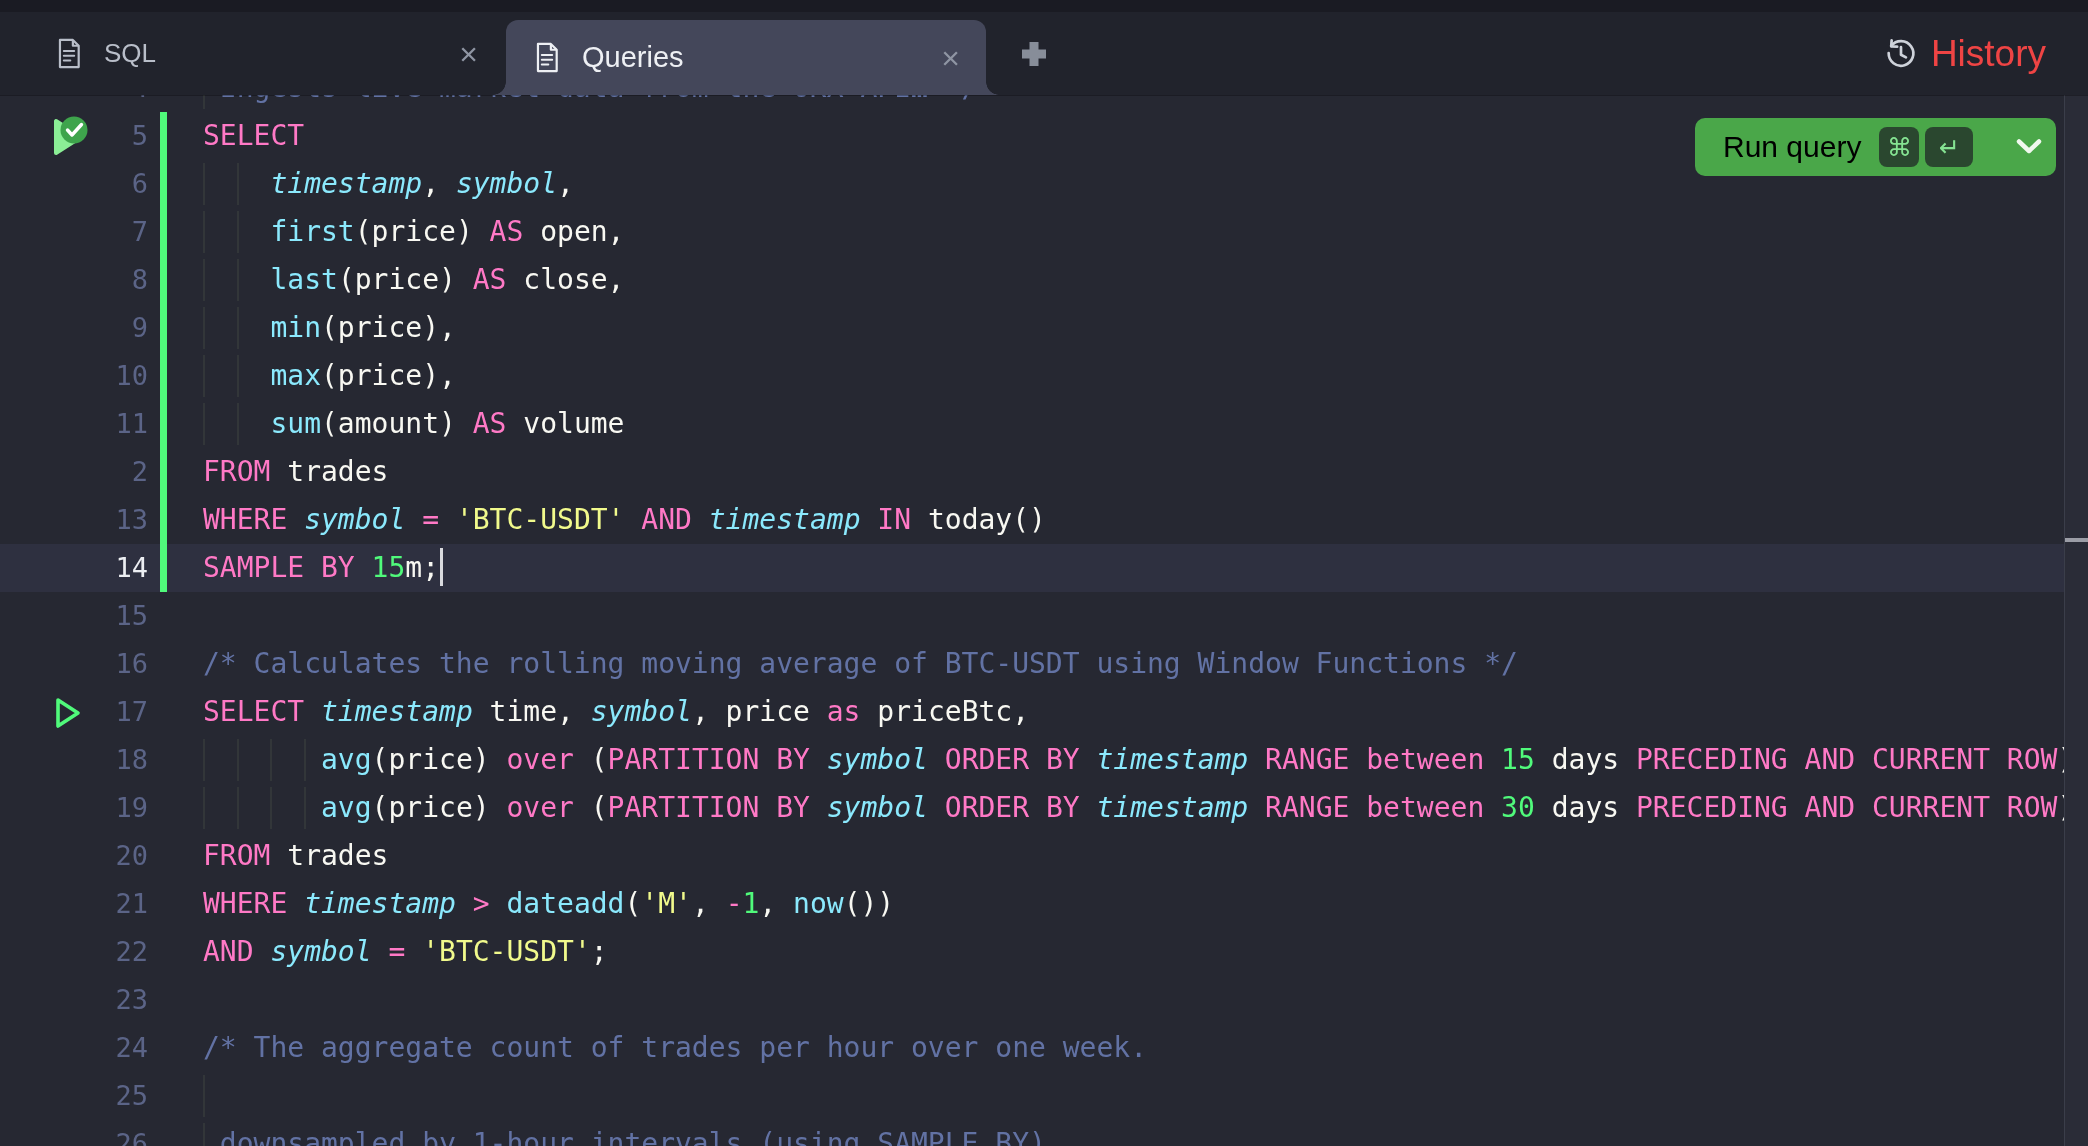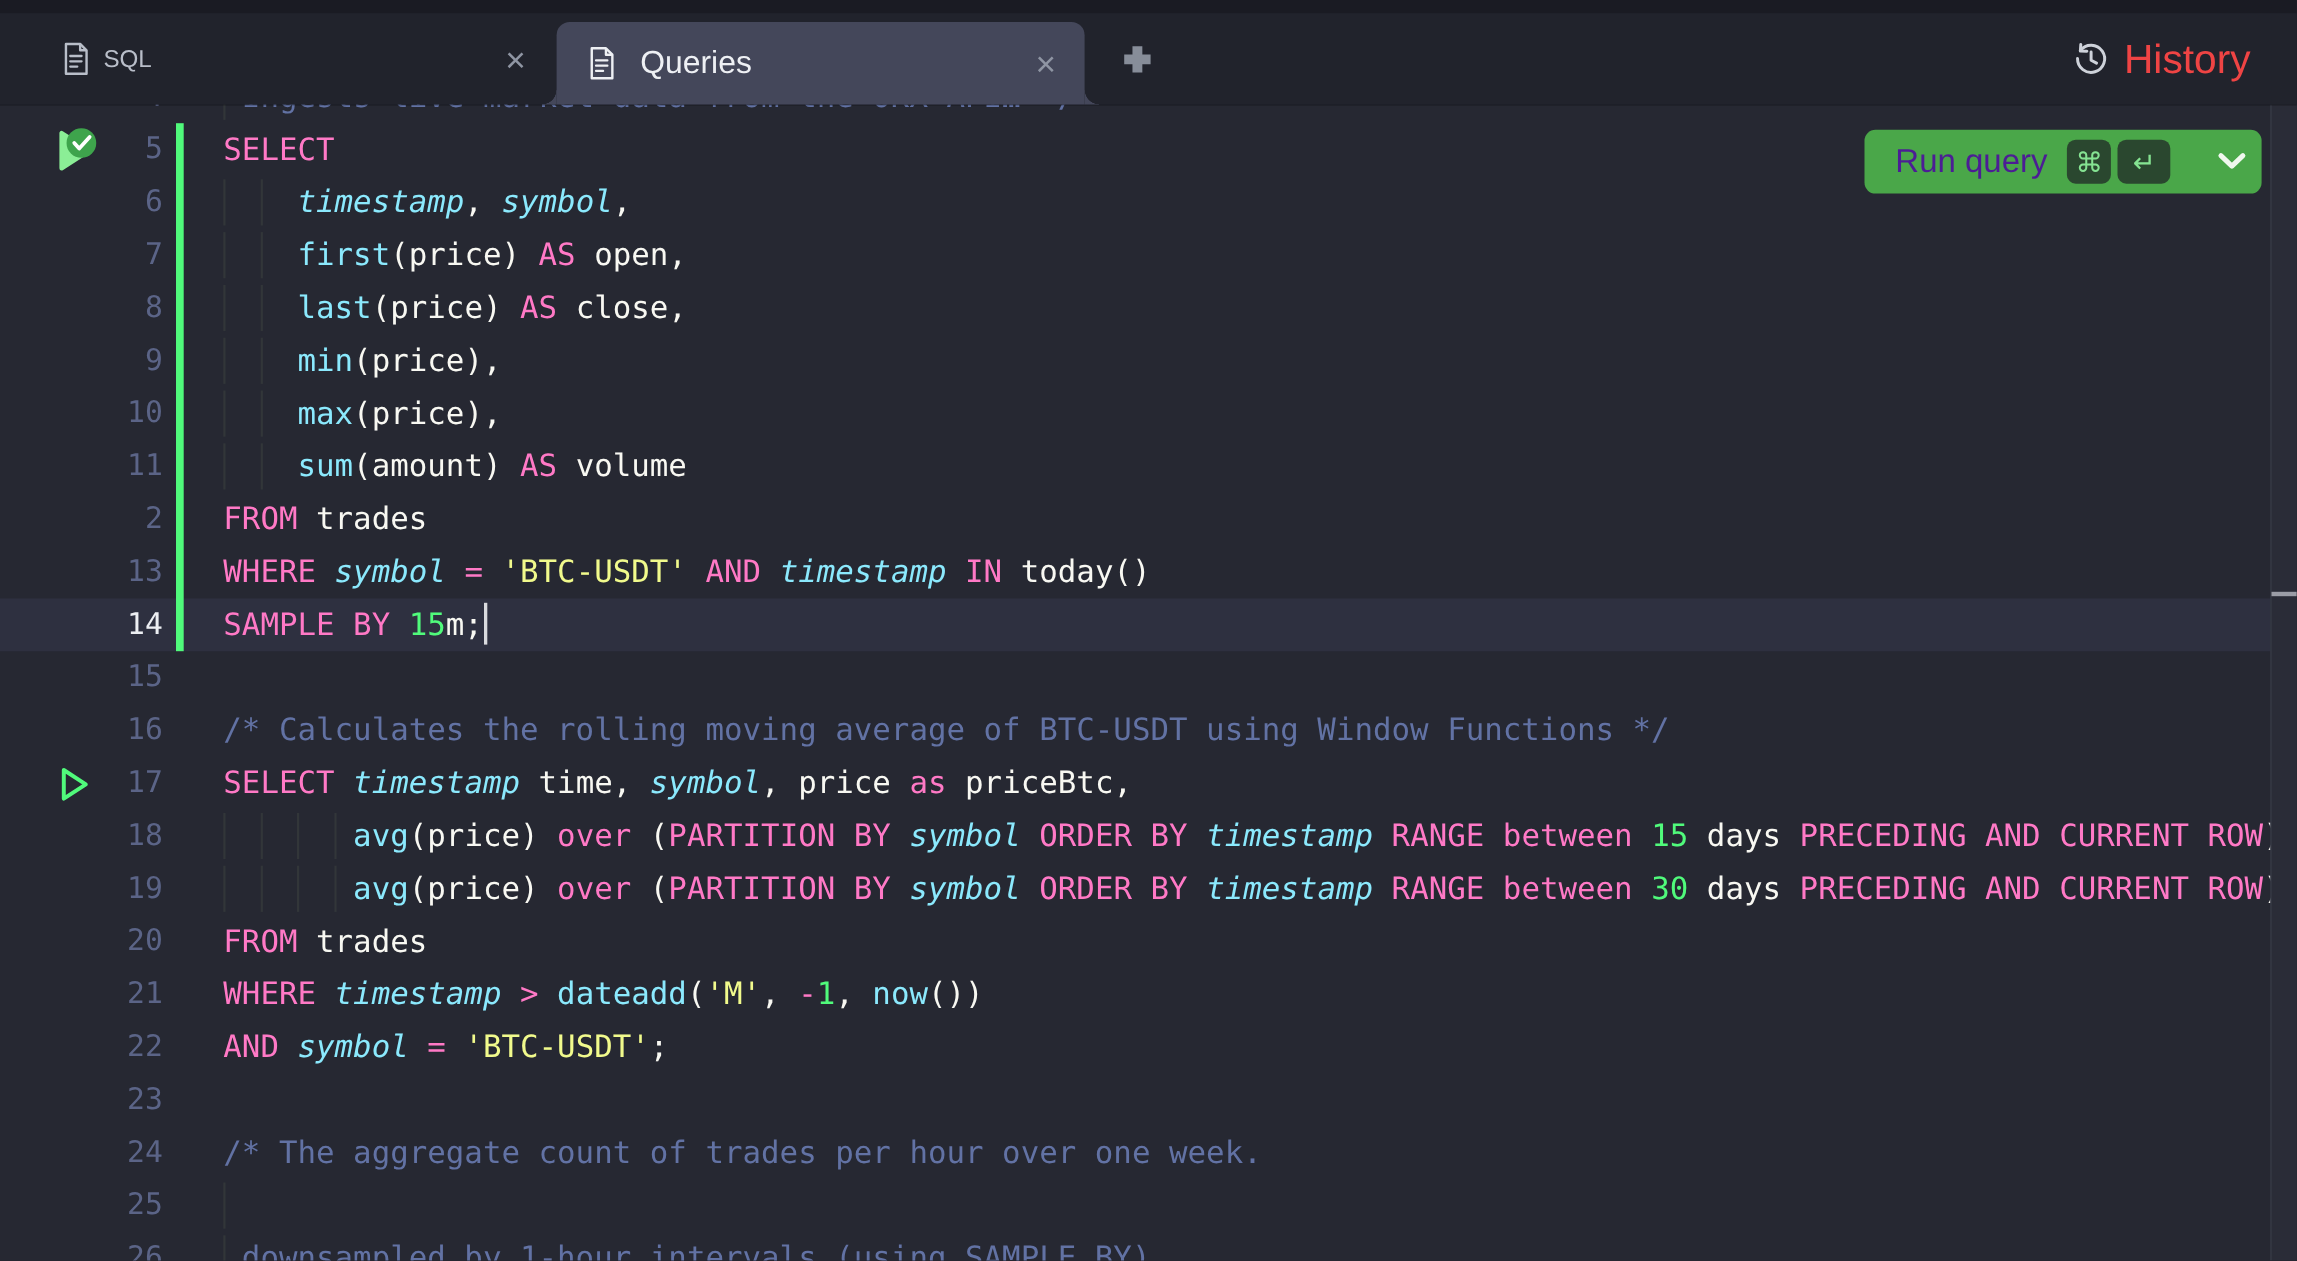--- a/index.html
+++ b/index.html
@@ -5,21 +5,21 @@
   html,body{margin:0;padding:0;width:2088px;height:1146px;overflow:hidden;background:#262832;
     font-family:"Liberation Sans","DejaVu Sans",sans-serif;}
   #app{position:relative;width:2088px;height:1146px;background:#262832;}
 
   
   #topbar{position:absolute;left:0;top:0;width:2088px;height:95px;background:#21232c;z-index:10;
     box-shadow:0 1px 0 rgba(0,0,0,.28);}
   #topbar .strip{position:absolute;left:0;top:0;width:100%;height:12px;background:#1a1b23;}
   .tab{box-sizing:border-box;display:flex;align-items:center;cursor:default;}
   #tab-sql{position:absolute;left:0;top:12px;width:506px;height:83px;padding:0 26px 0 56px;}
-  #tab-sql .tab-label{font-size:22px;color:#b9bec9;margin-left:12px;}
+  #tab-sql .tab-label{font-size:26px;color:#b9bec9;margin-left:22px;}
   #tab-queries{position:absolute;left:506px;top:20px;width:480px;height:75px;padding:0 24px 0 28px;
     background:#44475a;border-radius:12px 12px 0 0;}
   #tab-queries:before{content:"";position:absolute;left:-13px;bottom:0;width:13px;height:13px;
     background:radial-gradient(circle at 0 0,rgba(0,0,0,0) 12.5px,#44475a 13px);}
   #tab-queries:after{content:"";position:absolute;right:-13px;bottom:0;width:13px;height:13px;
     background:radial-gradient(circle at 100% 0,rgba(0,0,0,0) 12.5px,#44475a 13px);}
   #tab-queries .tab-label{font-size:29px;color:#eef0f4;margin-left:22px;}
   .tab-spacer{flex:1;}
   .tab-close{font-size:32px;color:#8f95a3;line-height:1;padding:0 2px;}
   .plus-btn{position:absolute;left:1002px;top:12px;width:64px;height:83px;display:flex;align-items:center;justify-content:center;}
@@ -45,21 +45,21 @@
   .c{color:#6272a4;}
   .guide{position:absolute;top:3px;bottom:3px;width:2px;background:#3d423f;opacity:.55;}
   .cursor{display:inline-block;width:3px;height:38px;background:#d9dade;vertical-align:-9px;margin-left:1px;}
   #query-bar{position:absolute;left:160px;width:7px;background:#50fa7b;z-index:2;}
   .gutter-marker{position:absolute;z-index:3;}
 
   
   #run-btn{position:absolute;left:1695px;top:118px;width:361px;height:58px;background:#4aa749;
     border:none;border-radius:10px;display:flex;align-items:center;padding:0 0 0 28px;box-sizing:border-box;
     cursor:pointer;z-index:6;}
-  #run-btn .run-label{font-size:30px;color:#4c1d95;}
+  #run-btn .run-label{font-size:30px;color:#000000;}
   .keycap{height:40px;border-radius:8px;background:rgba(30,34,38,.72);display:flex;align-items:center;
     justify-content:center;font-family:"DejaVu Sans",sans-serif;font-size:25px;color:#85e392;}
   #key-cmd{width:40px;margin-left:18px;}
   #key-enter{width:48px;margin-left:6px;}
   #run-chevron{margin-left:42px;display:flex;align-items:center;}
 
   
   #rail{position:absolute;right:0;top:95px;width:24px;bottom:0;background:#2a2c37;
     border-left:1px solid #3b3e4a;box-sizing:border-box;z-index:4;}
   #rail-cursor-mark{position:absolute;left:0;right:0;top:443px;height:4px;background:#9b9da6;}

